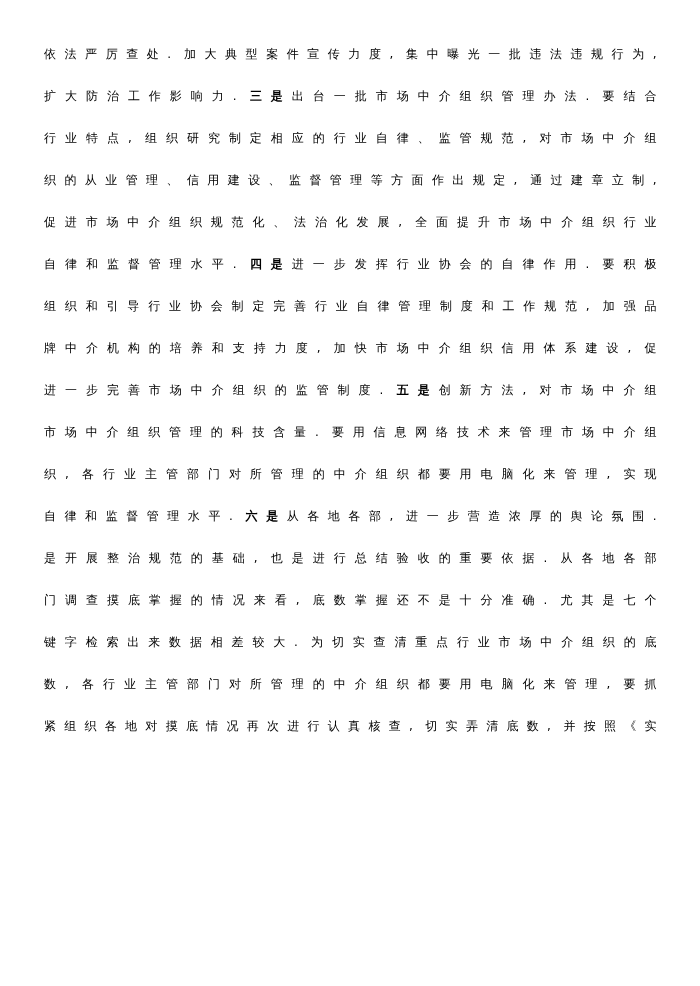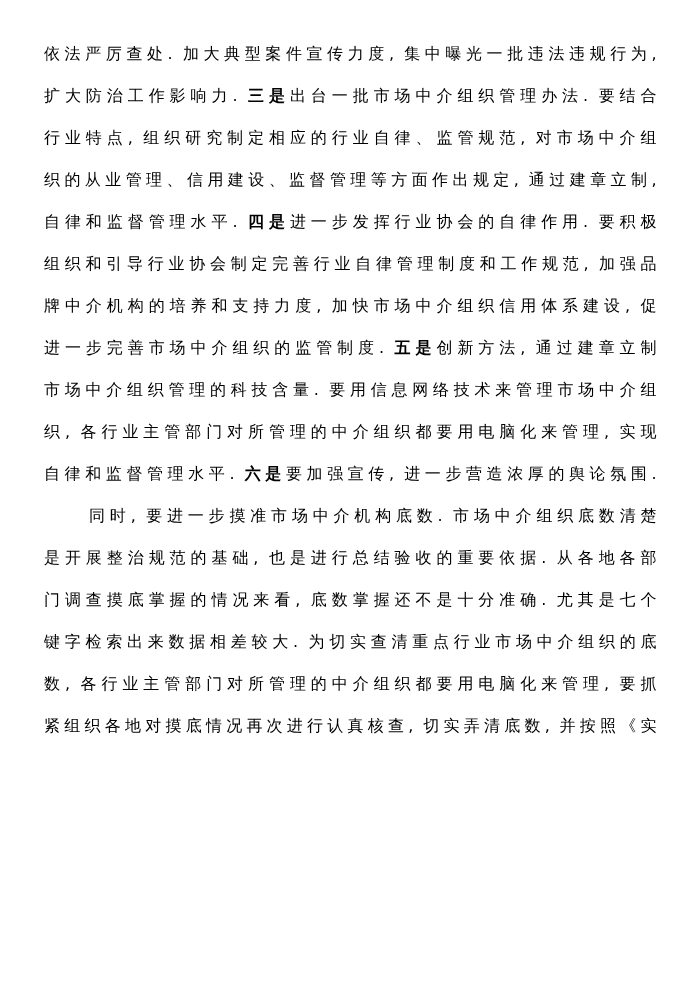--- a/index.html
+++ b/index.html
@@ -13,21 +13,21 @@
     overflow: hidden;
   }
   .page {
     box-sizing: border-box;
     width: 700px;
     height: 986px;
     padding: 33px 43px 0 44px;
     background: #ffffff;
     color: #000000;
     font-family: "DejaVu Sans", sans-serif;
-    font-size: 16px;
+    font-size: 12px;
     line-height: 42px;
   }
   .doc-body {
     width: 100%;
   }
   .line {
     height: 42px;
     overflow: hidden;
     text-align: justify;
     text-align-last: justify;
@@ -50,27 +50,27 @@
 </style>
 </head>
 <body>
 
 <div class="page">
   <div class="doc-body">
       <div class="line"><span class="seg">依法严厉查处. 加大典型案件宣传力度, 集中曝光一批违法违规行为,</span></div>
       <div class="line"><span class="seg">扩大防治工作影响力. </span><span class="seg bold">三是</span><span class="seg">出台一批市场中介组织管理办法. 要结合</span></div>
       <div class="line"><span class="seg">行业特点, 组织研究制定相应的行业自律、监管规范, 对市场中介组</span></div>
       <div class="line"><span class="seg">织的从业管理、信用建设、监督管理等方面作出规定, 通过建章立制,</span></div>
+      <div class="line"><span class="seg">促进市场中介组织规范化、法治化发展, 全面提升市场中介组织行业</span></div>
       <div class="line"><span class="seg">自律和监督管理水平. </span><span class="seg bold">四是</span><span class="seg">进一步发挥行业协会的自律作用. 要积极</span></div>
       <div class="line"><span class="seg">组织和引导行业协会制定完善行业自律管理制度和工作规范, 加强品</span></div>
       <div class="line"><span class="seg">牌中介机构的培养和支持力度, 加快市场中介组织信用体系建设, 促</span></div>
-      <div class="line"><span class="seg">进一步完善市场中介组织的监管制度. </span><span class="seg bold">五是</span><span class="seg">创新方法, 通过建章立制</span></div>
+      <div class="line"><span class="seg">进一步完善市场中介组织的监管制度. </span><span class="seg bold">五是</span><span class="seg">创新方法, 对市场中介组</span></div>
       <div class="line"><span class="seg">市场中介组织管理的科技含量. 要用信息网络技术来管理市场中介组</span></div>
       <div class="line"><span class="seg">织, 各行业主管部门对所管理的中介组织都要用电脑化来管理, 实现</span></div>
-      <div class="line"><span class="seg">自律和监督管理水平. </span><span class="seg bold">六是</span><span class="seg">要加强宣传, 进一步营造浓厚的舆论氛围.</span></div>
-      <div class="line indent"><span class="seg">同时, 要进一步摸准市场中介机构底数. 市场中介组织底数清楚</span></div>
+      <div class="line"><span class="seg">自律和监督管理水平. </span><span class="seg bold">六是</span><span class="seg">从各地各部, 进一步营造浓厚的舆论氛围.</span></div>
       <div class="line"><span class="seg">是开展整治规范的基础, 也是进行总结验收的重要依据. 从各地各部</span></div>
       <div class="line"><span class="seg">门调查摸底掌握的情况来看, 底数掌握还不是十分准确. 尤其是七个</span></div>
       <div class="line"><span class="seg">键字检索出来数据相差较大. 为切实查清重点行业市场中介组织的底</span></div>
       <div class="line"><span class="seg">数, 各行业主管部门对所管理的中介组织都要用电脑化来管理, 要抓</span></div>
       <div class="line"><span class="seg">紧组织各地对摸底情况再次进行认真核查, 切实弄清底数, 并按照《实</span></div>
     </div>
 </div>
 
 </body></html>

